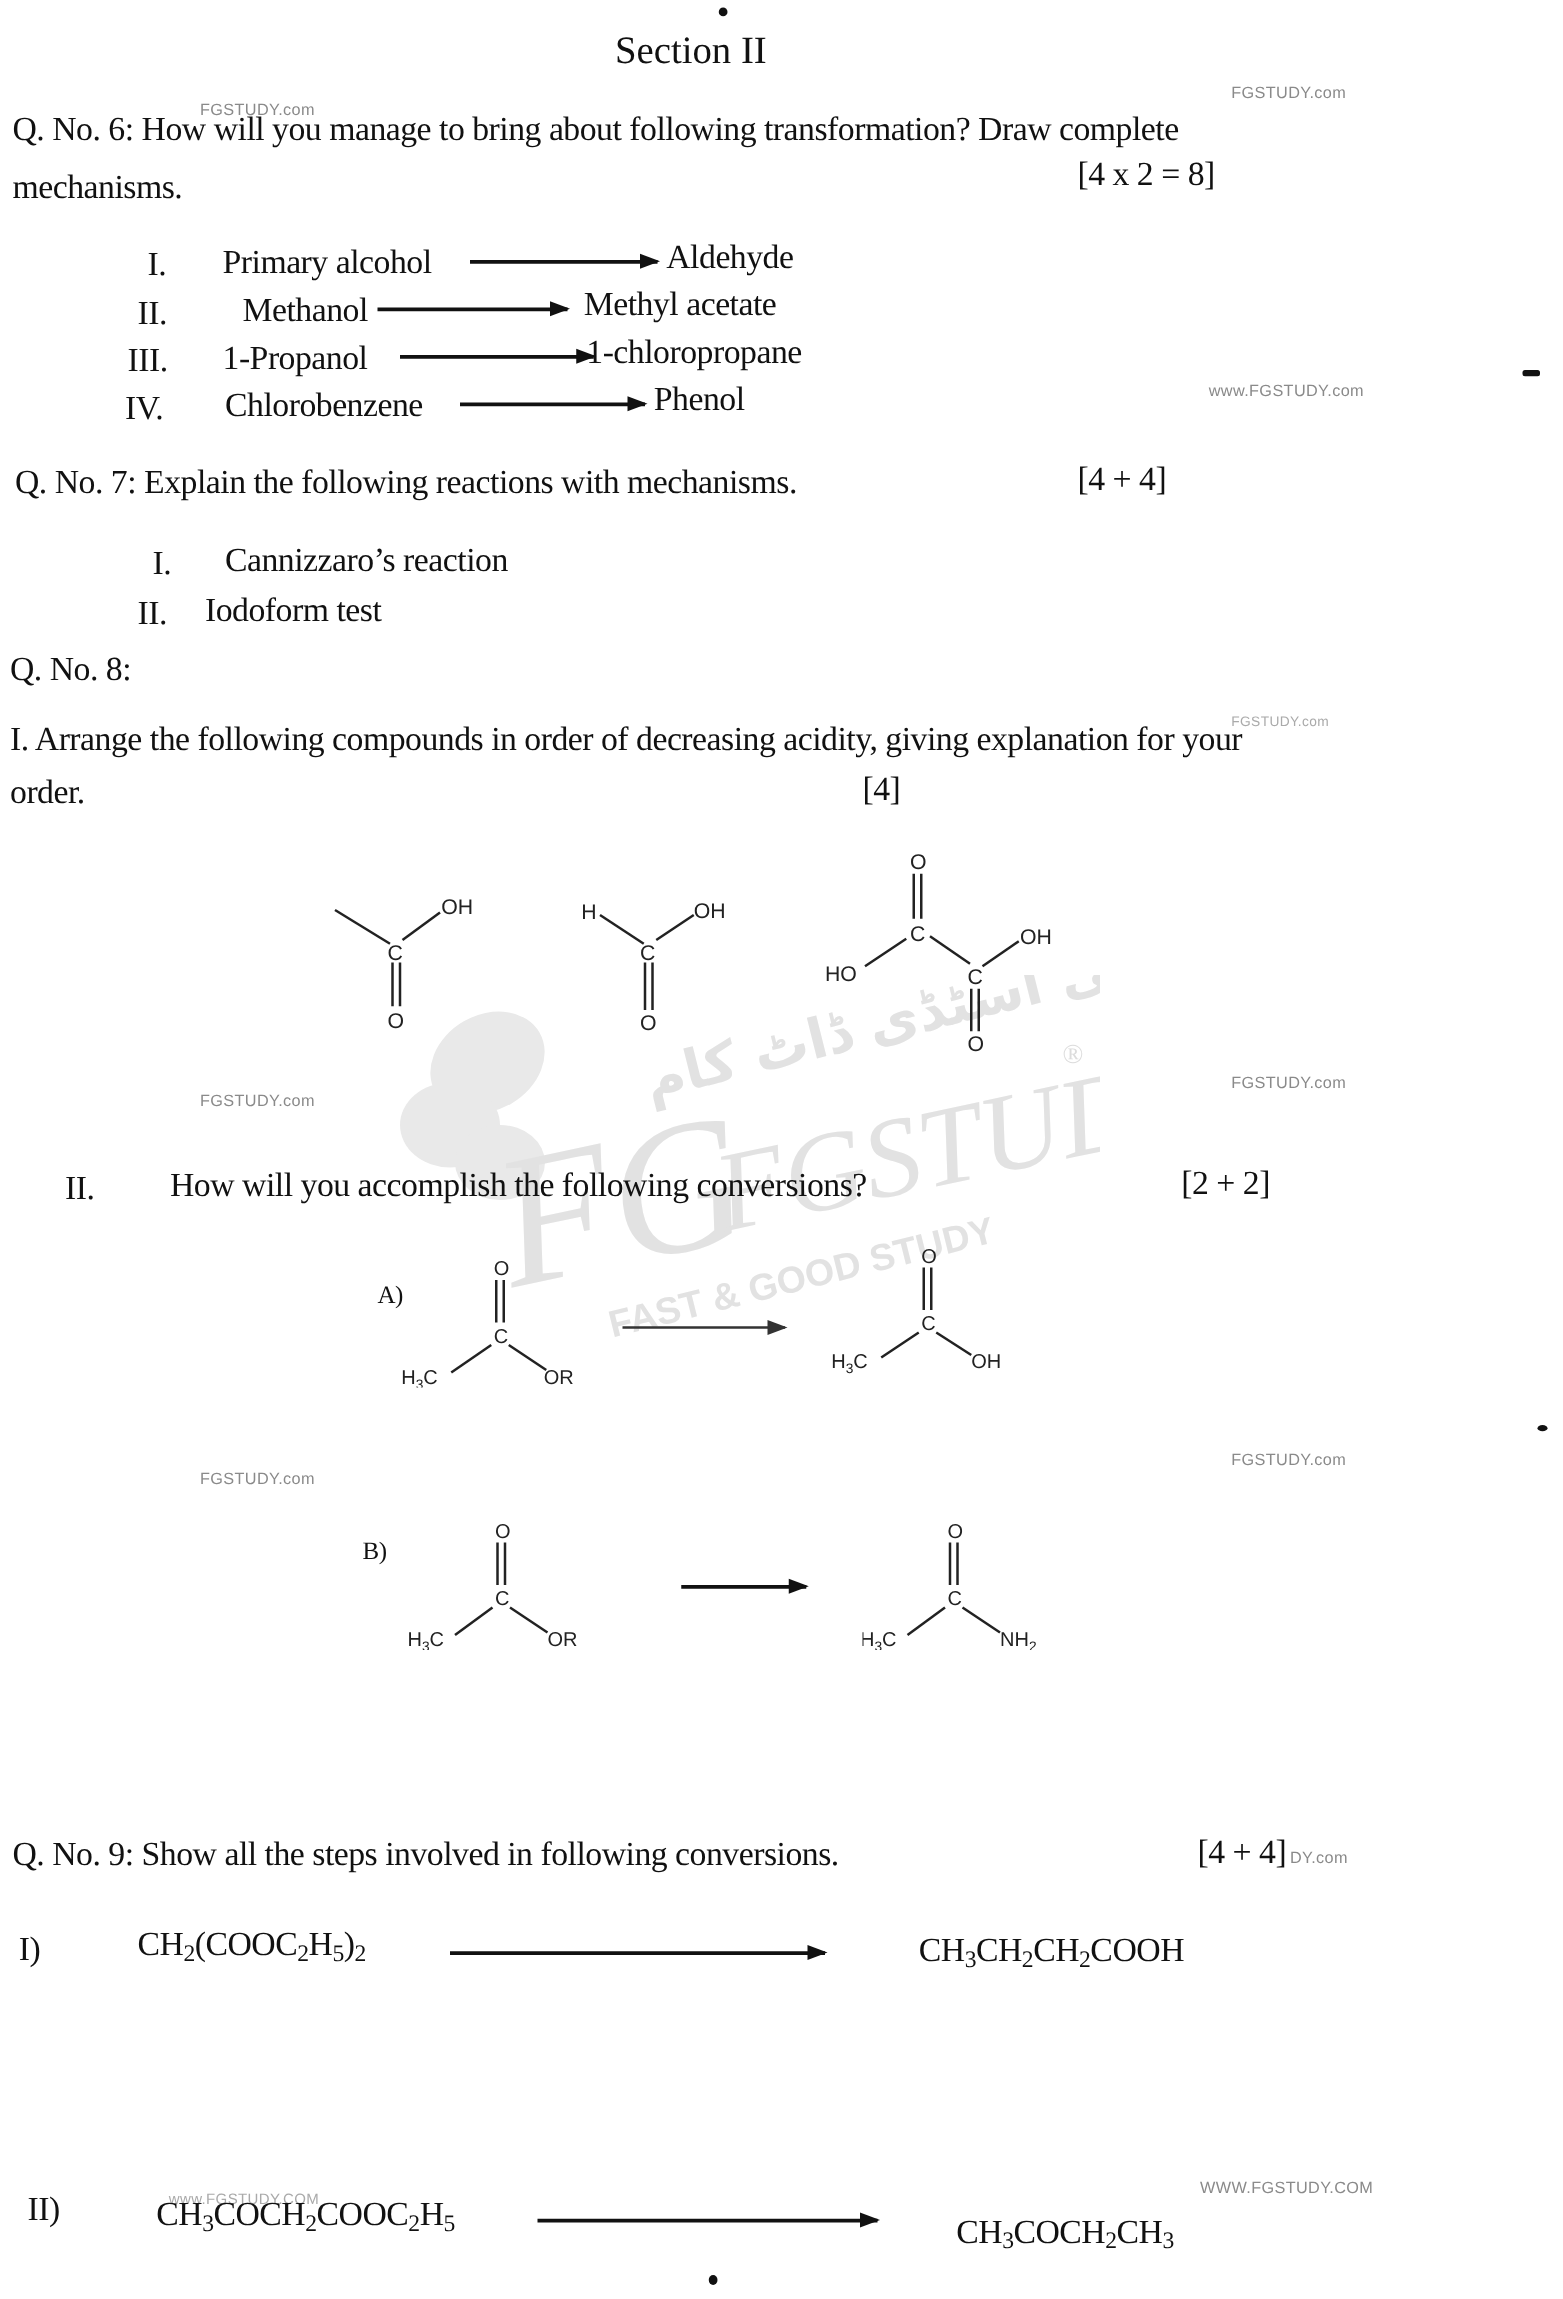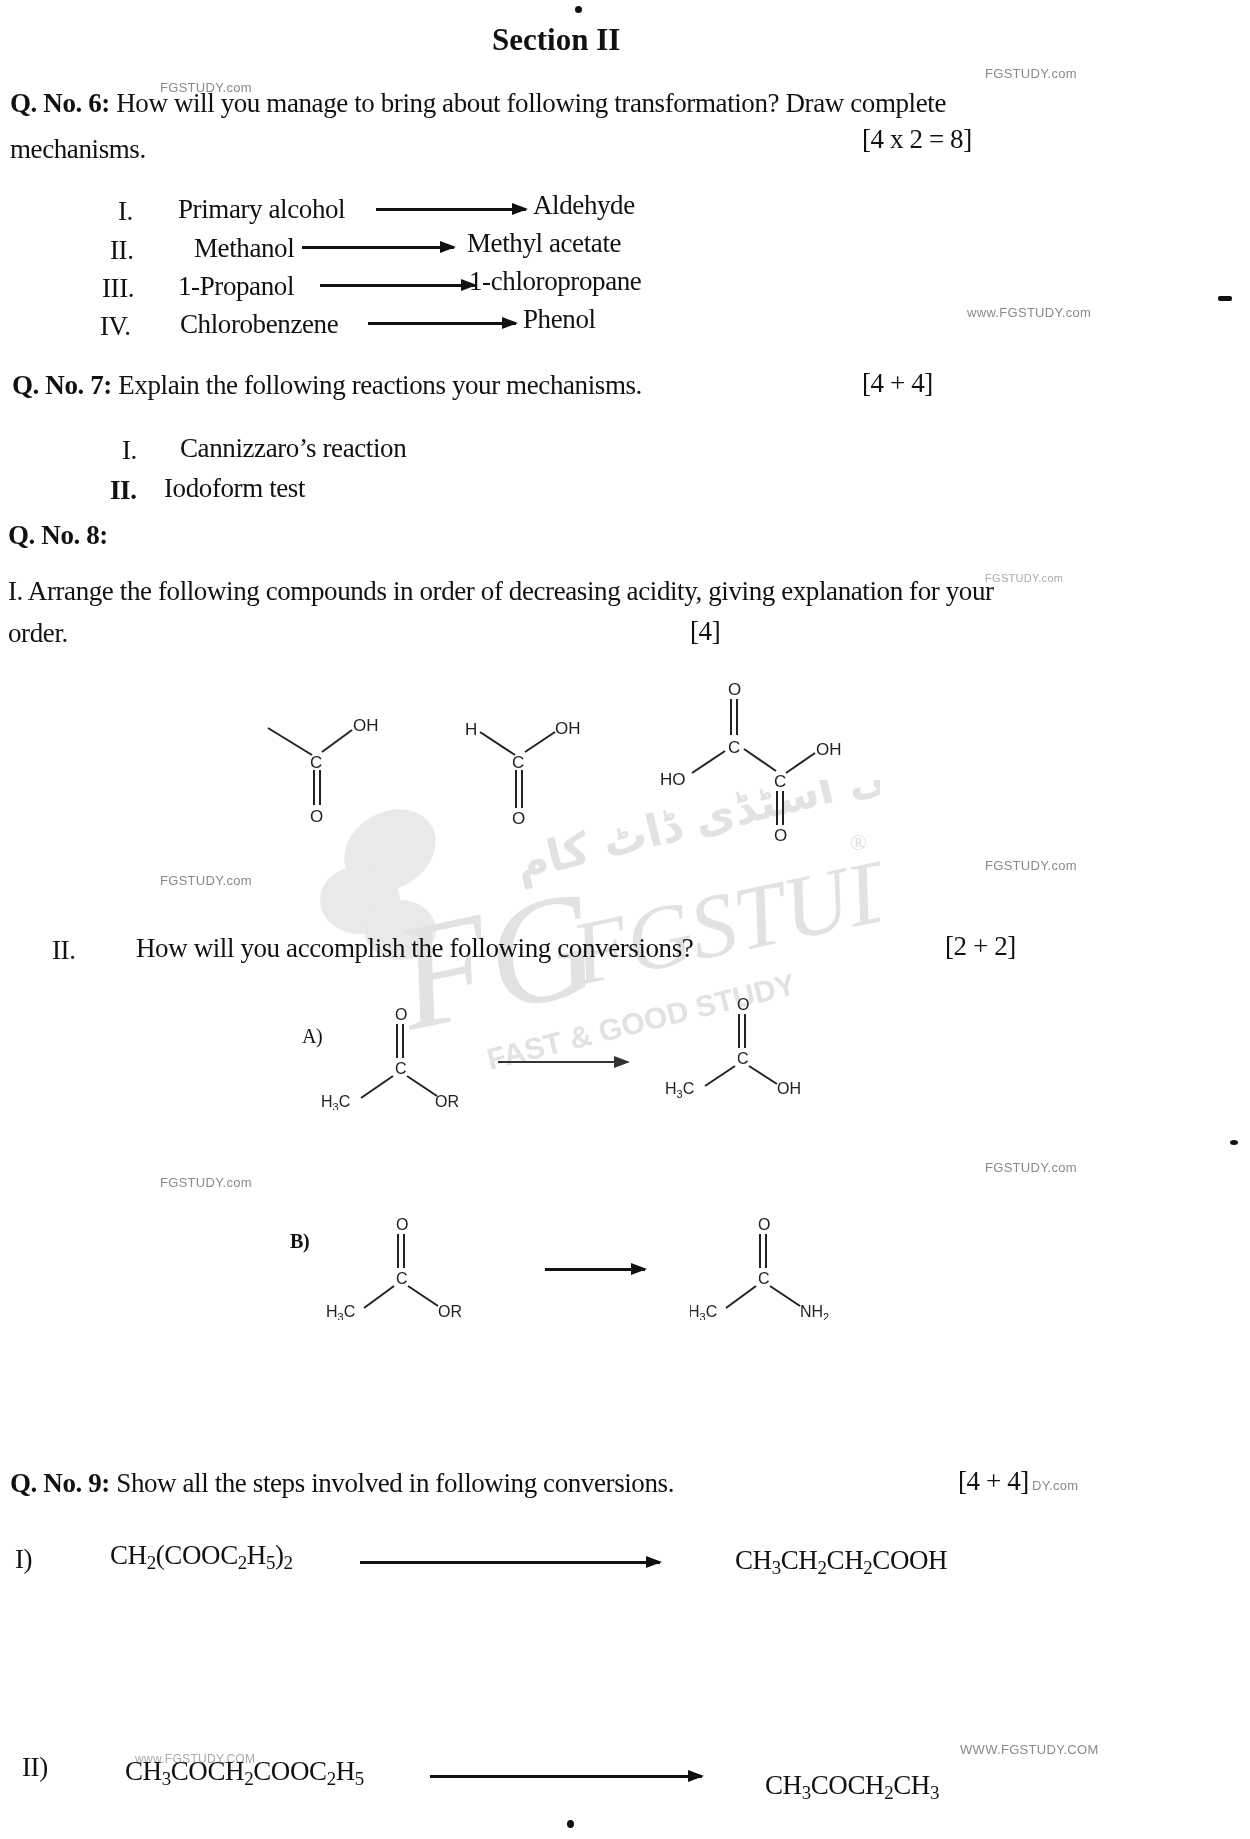--- a/index.html
+++ b/index.html
@@ -1,20 +1,20 @@
 <!DOCTYPE html>
 <html><head>
 <meta charset="utf-8">
 <style>
   html, body { margin: 0; padding: 0; background: #ffffff; }
   body { width: 1250px; height: 1839px; position: relative; overflow: hidden;
          font-family: "Liberation Serif", "DejaVu Serif", serif; color: #111; }
   .abs { position: absolute; white-space: nowrap; }
   .t { font-size: 27px; letter-spacing: -0.4px; }
-  .b { font-weight: bold; }
+  .b { font-weight: normal; }
   .wm { font-family: "Liberation Sans", "DejaVu Sans", sans-serif; font-size: 13px; color: #8a8a8a; letter-spacing: 0.3px; text-align: center; }
   .arrow { position: absolute; height: 3px; background: #111; }
   .arrow::after { content: ""; position: absolute; right: -2px; top: -5px;
                   border-left: 16px solid #111; border-top: 6px solid transparent; border-bottom: 6px solid transparent; }
   .arrow.thin { height: 2px; background: #333; }
   .arrow.thin::after { border-left-color: #333; top: -5px; }
   sub { font-size: 0.7em; vertical-align: -0.25em; line-height: 0; }
   .chem-svg text { font-family: "Liberation Sans", "DejaVu Sans", sans-serif; fill: #222; }
   .watermark { position: absolute; pointer-events: none; }
   .dot { position: absolute; background: #111; border-radius: 50%; }
@@ -71,21 +71,21 @@
 
 <div class="abs t" style="left:100px; top:311px;">IV.</div>
 <div class="abs t" style="left:180px; top:309px;">Chlorobenzene</div>
 <div class="arrow" style="left:368px; top:322px; width:148px;"></div>
 <div class="abs t" style="left:523px; top:304px;">Phenol</div>
 
 <div class="abs wm" style="left:967px; top:305px;">www.FGSTUDY.com</div>
 
 <div class="abs t" style="left:12px; top:370px;">
   <span class="b">Q. No. 7:</span>
-  <span>Explain the following reactions your mechanisms.</span>
+  <span>Explain the following reactions with mechanisms.</span>
 </div>
 <div class="abs t" style="left:862px; top:368px;">[4 + 4]</div>
 
 <div class="abs t" style="left:122px; top:435px;">I.</div>
 <div class="abs t" style="left:180px; top:433px;">Cannizzaro’s reaction</div>
 <div class="abs t b" style="left:110px; top:475px;">II.</div>
 <div class="abs t" style="left:164px; top:473px;">Iodoform test</div>
 
 <div class="abs t b" style="left:8px; top:520px;">Q. No. 8:</div>
 

